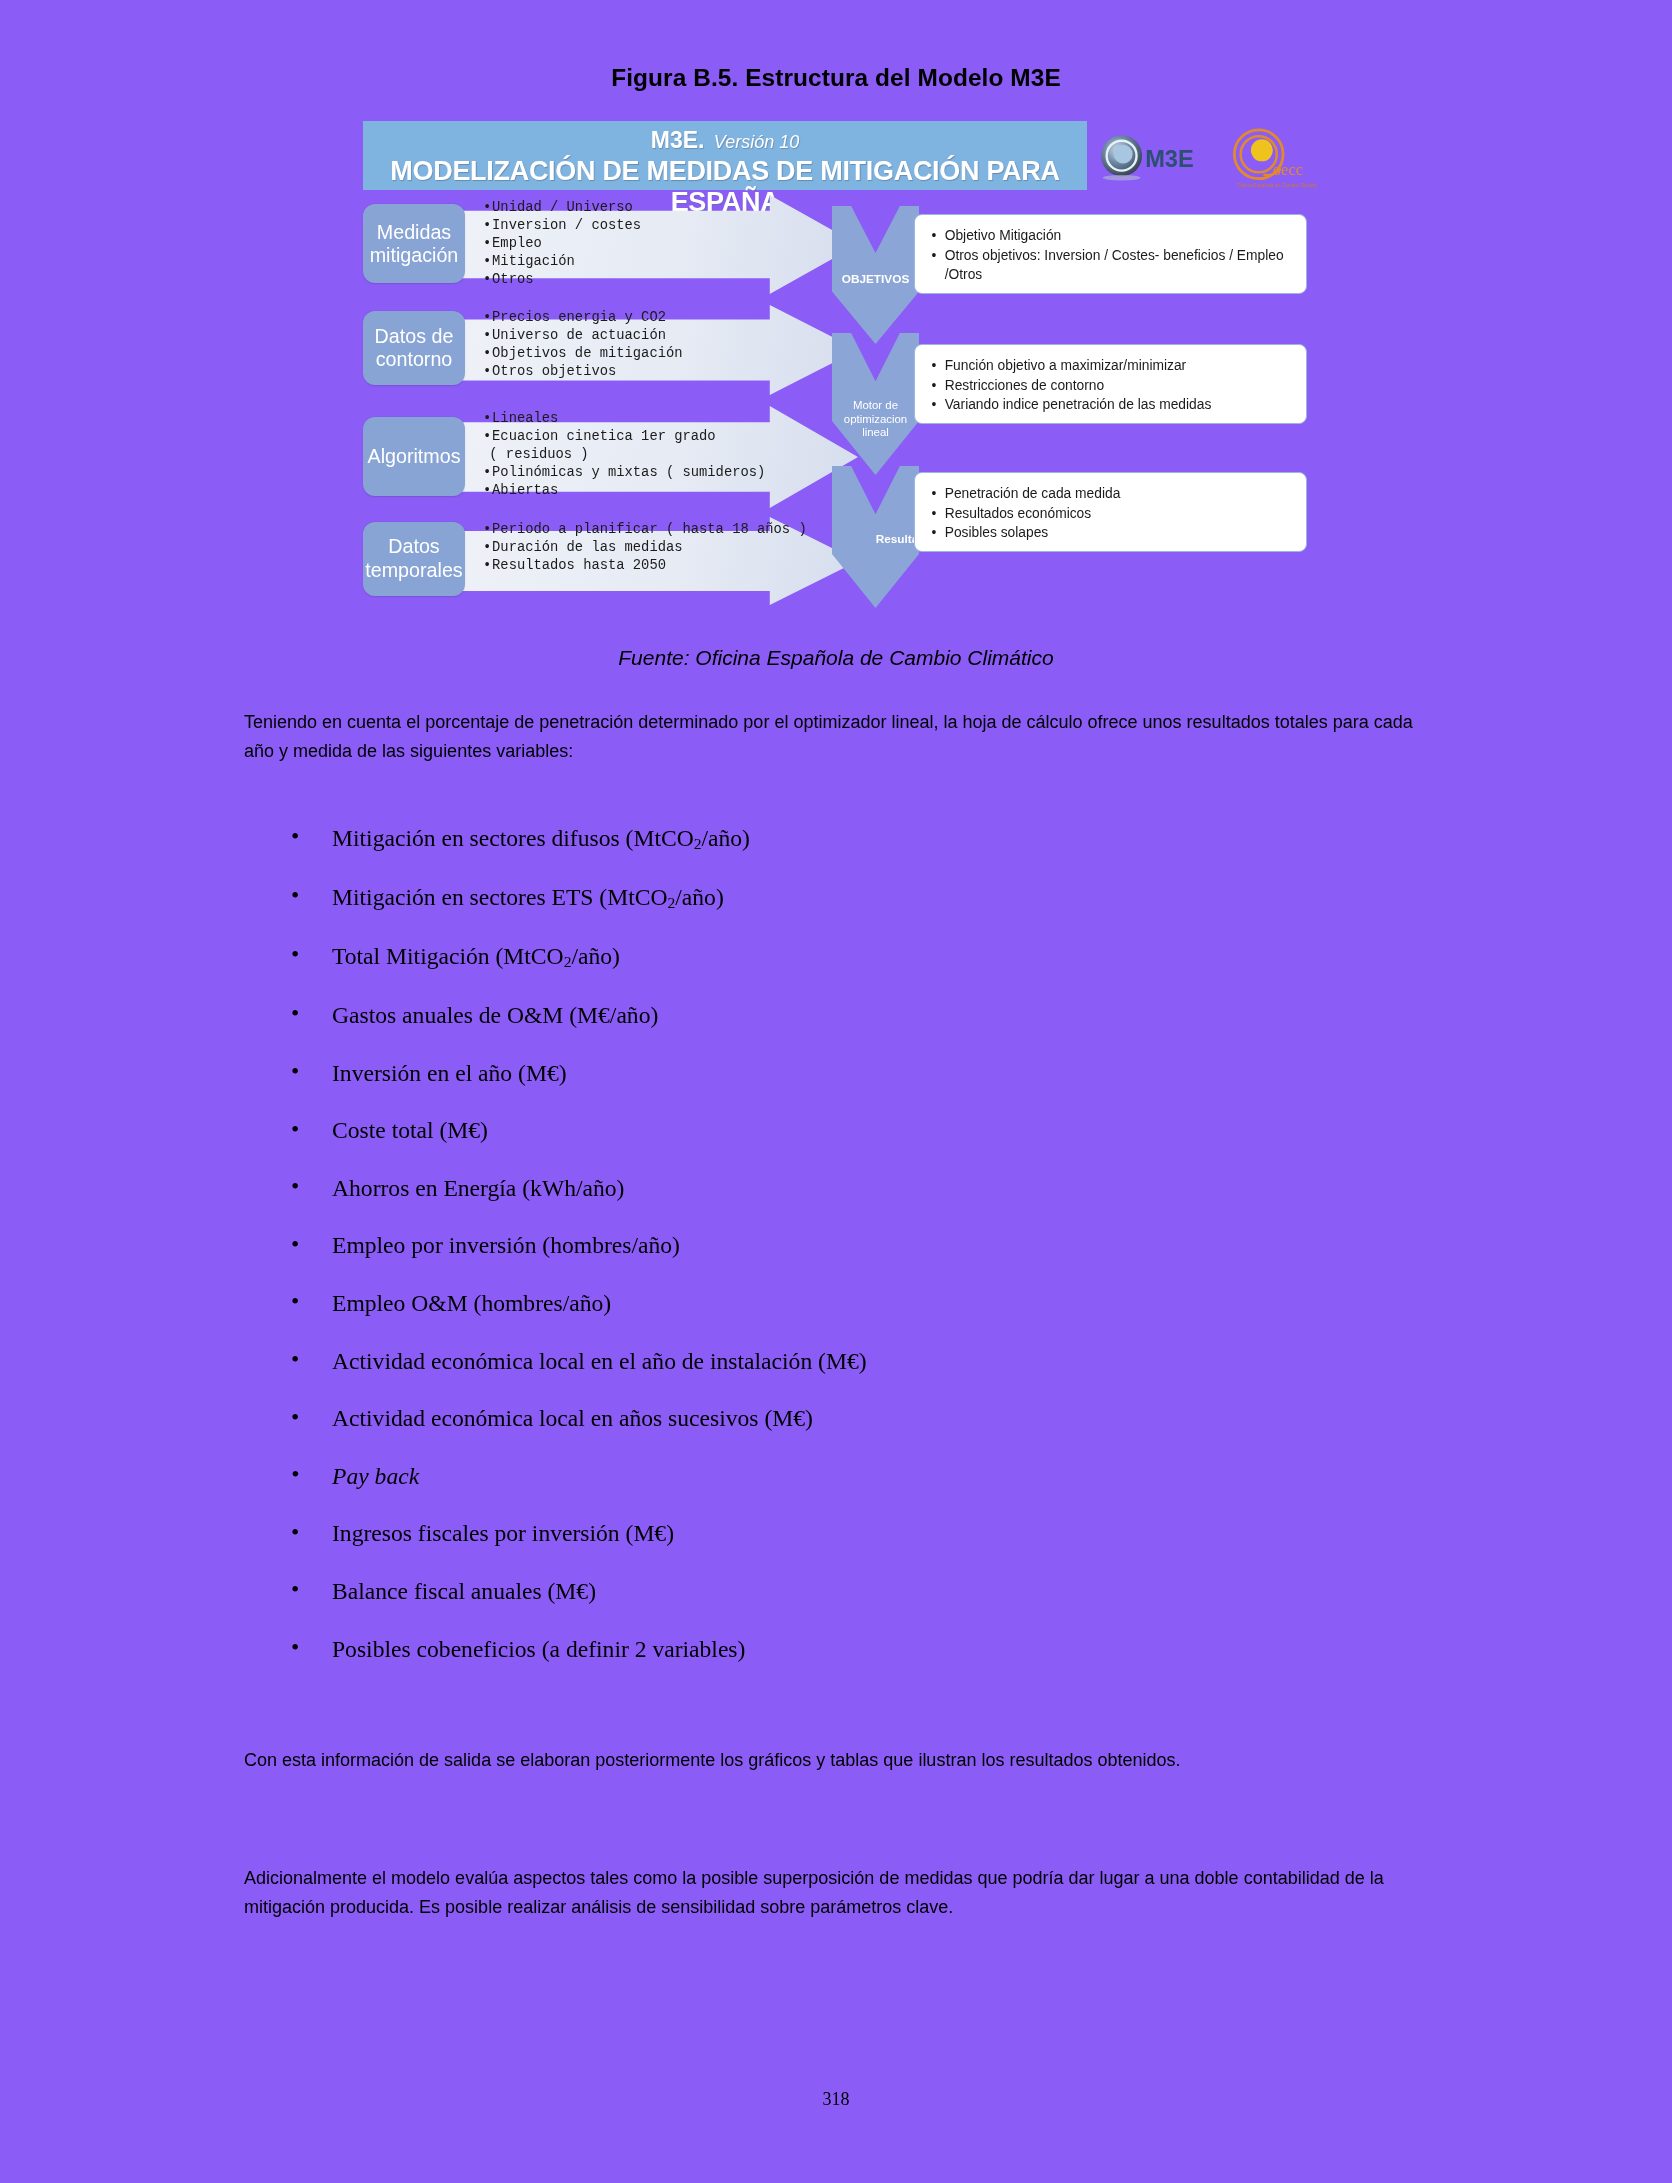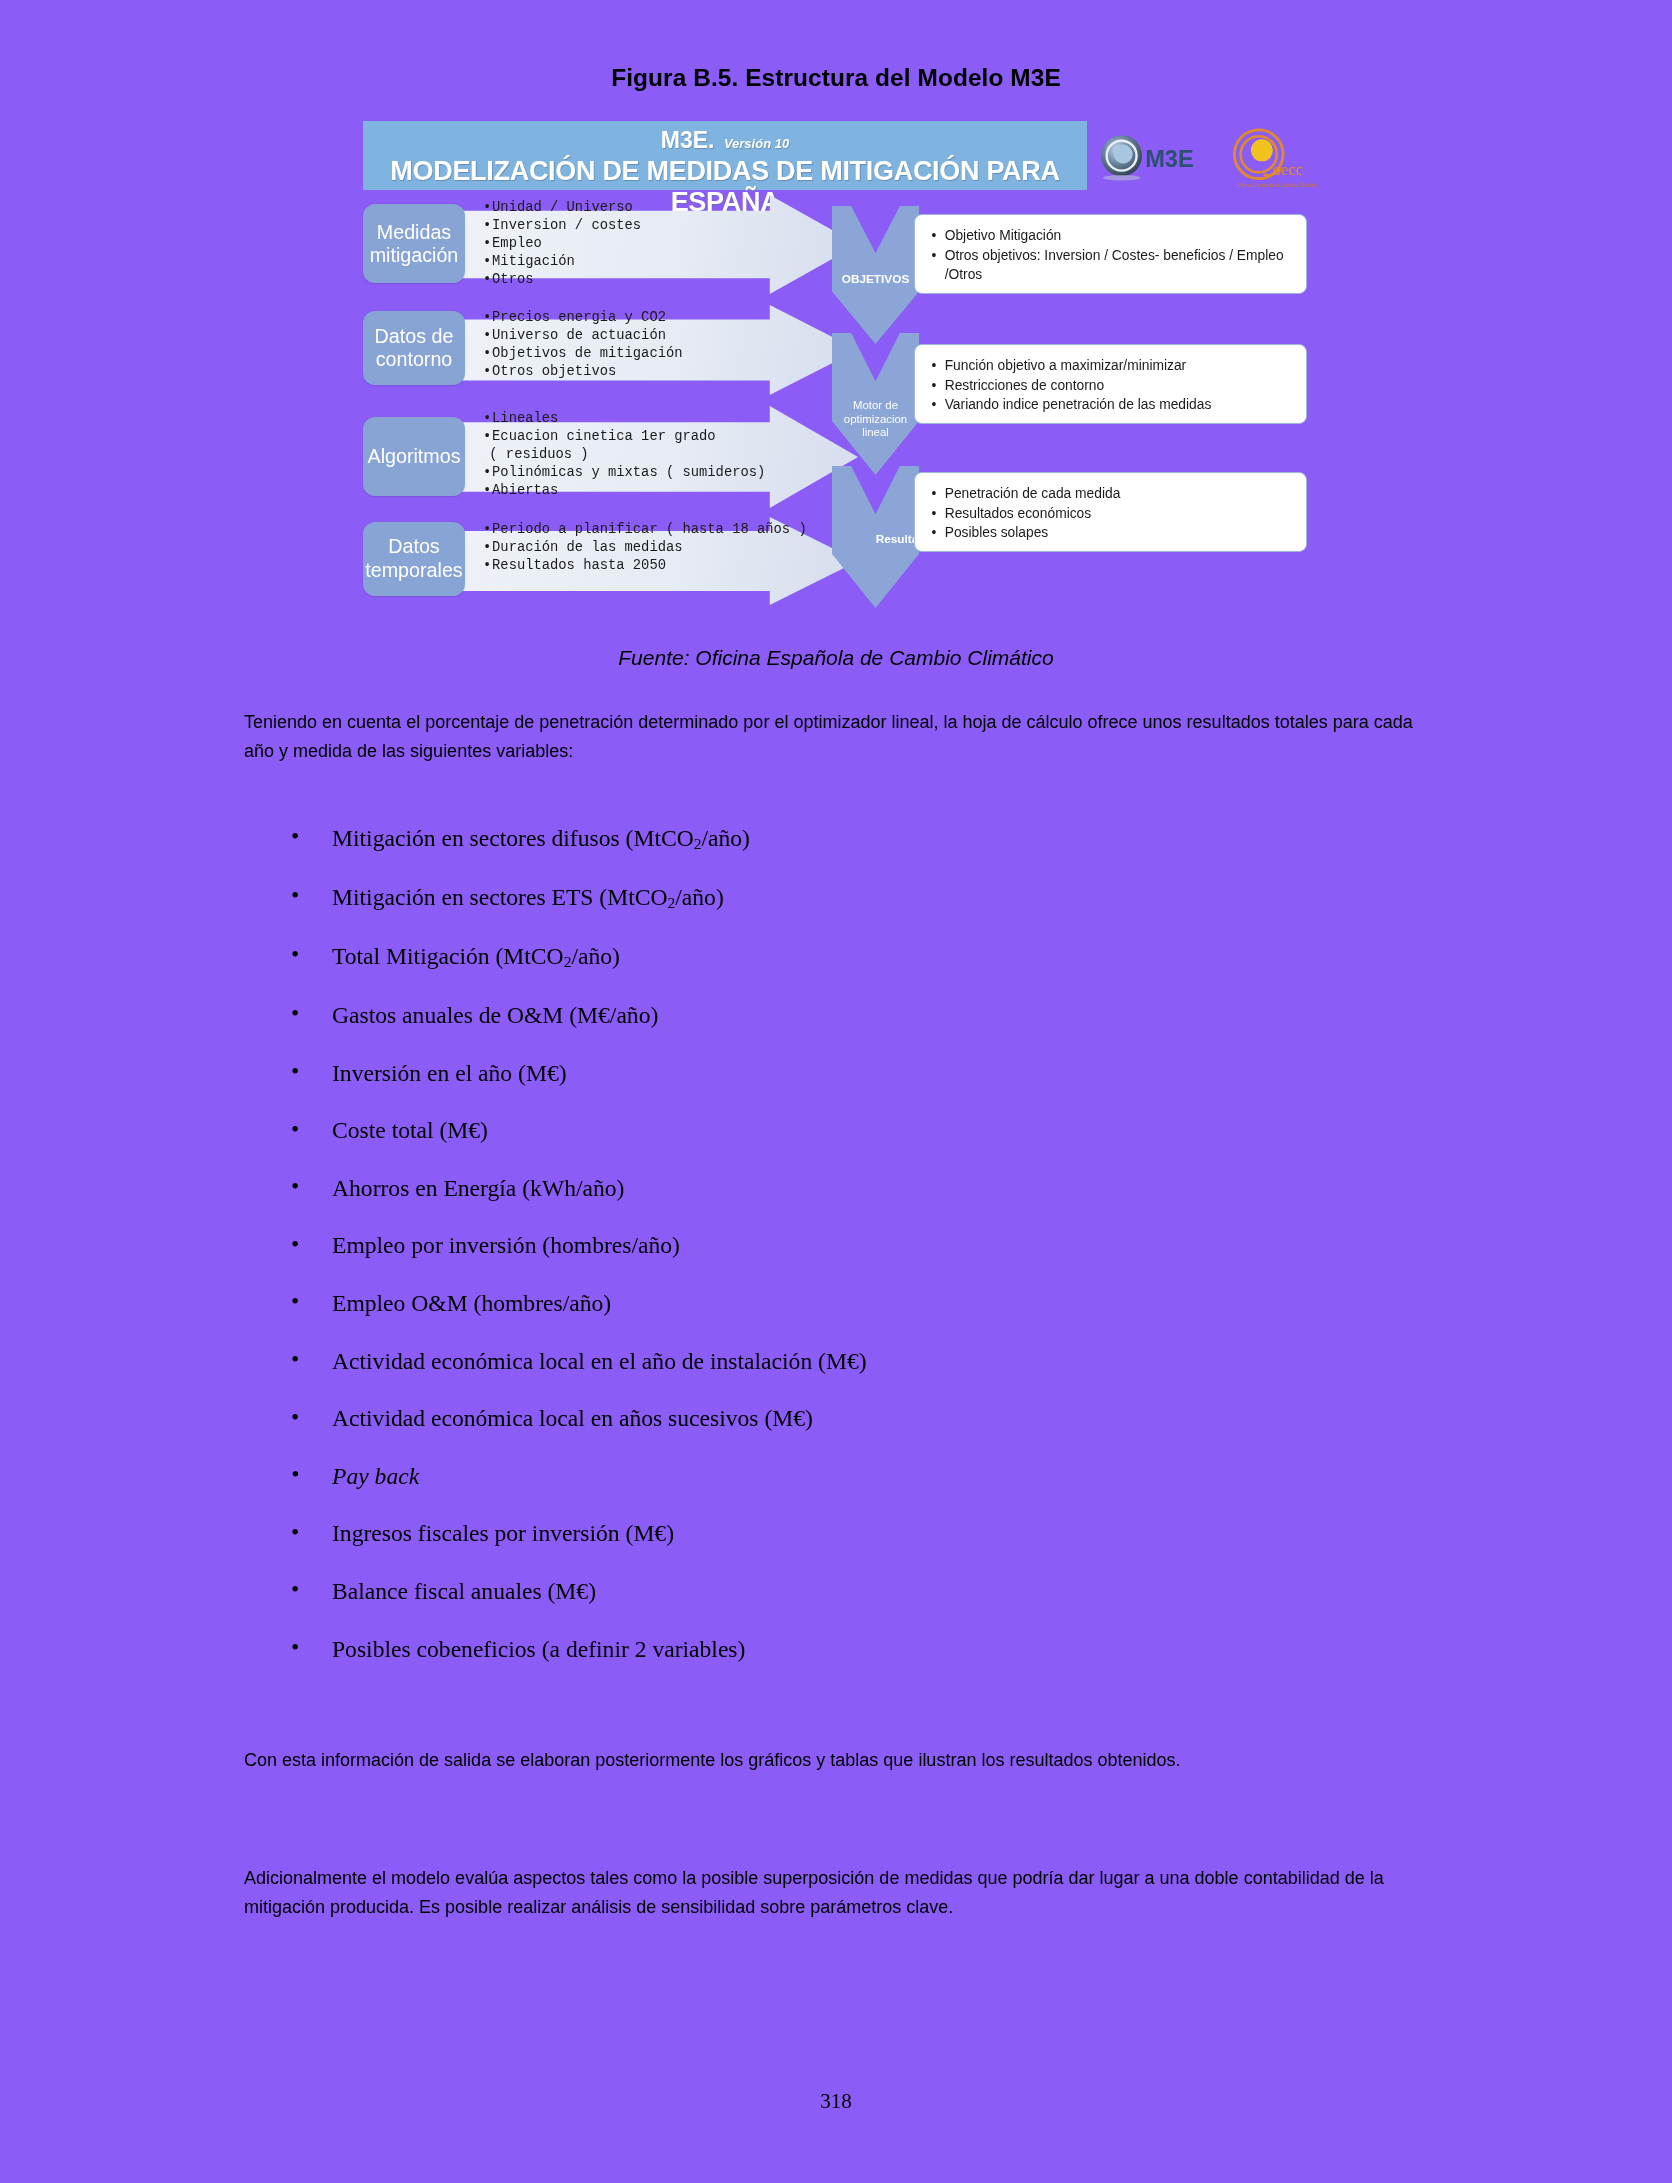--- a/index.html
+++ b/index.html
@@ -59,23 +59,23 @@
     top: 6.3px;
     left: 0;
     width: 724px;
     text-align: center;
     color: #ffffff;
     font-size: 23px;
     font-weight: bold;
     text-shadow: 0.8px 0.8px 0.8px rgba(90,120,150,.6);
   }
   .banner-line1 .ver {
-    font-size: 13px;
+    font-size: 18px;
     font-style: italic;
-    font-weight: bold;
+    font-weight: normal;
     margin-left: 9.4px;
   }
   .banner-line2 {
     position: absolute;
     top: 35px;
     left: 0;
     width: 724px;
     text-align: center;
     color: #ffffff;
     font-size: 27px;
@@ -240,21 +240,21 @@
   ul.bullets li.italic { font-style: italic; }
   sub { font-size: 0.66em; vertical-align: -0.22em; }
 
   .pageno {
     position: absolute;
     top: 2089px;
     left: 0;
     width: 1672px;
     text-align: center;
     font-family: "Liberation Serif", serif;
-    font-size: 21px;
+    font-size: 18px;
   }
 </style>
 </head>
 <body>
 
 <div class="page">
 
   <div class="figure-title">Figura B.5. Estructura del Modelo M3E</div>
 
   <div class="figure">

